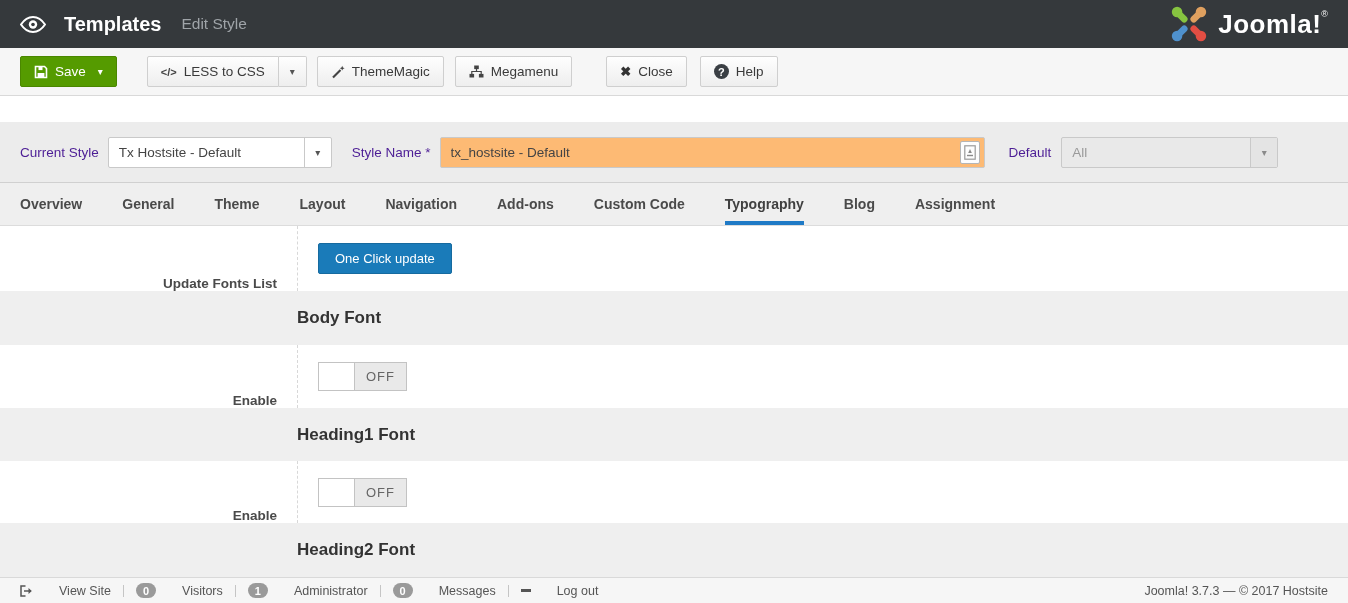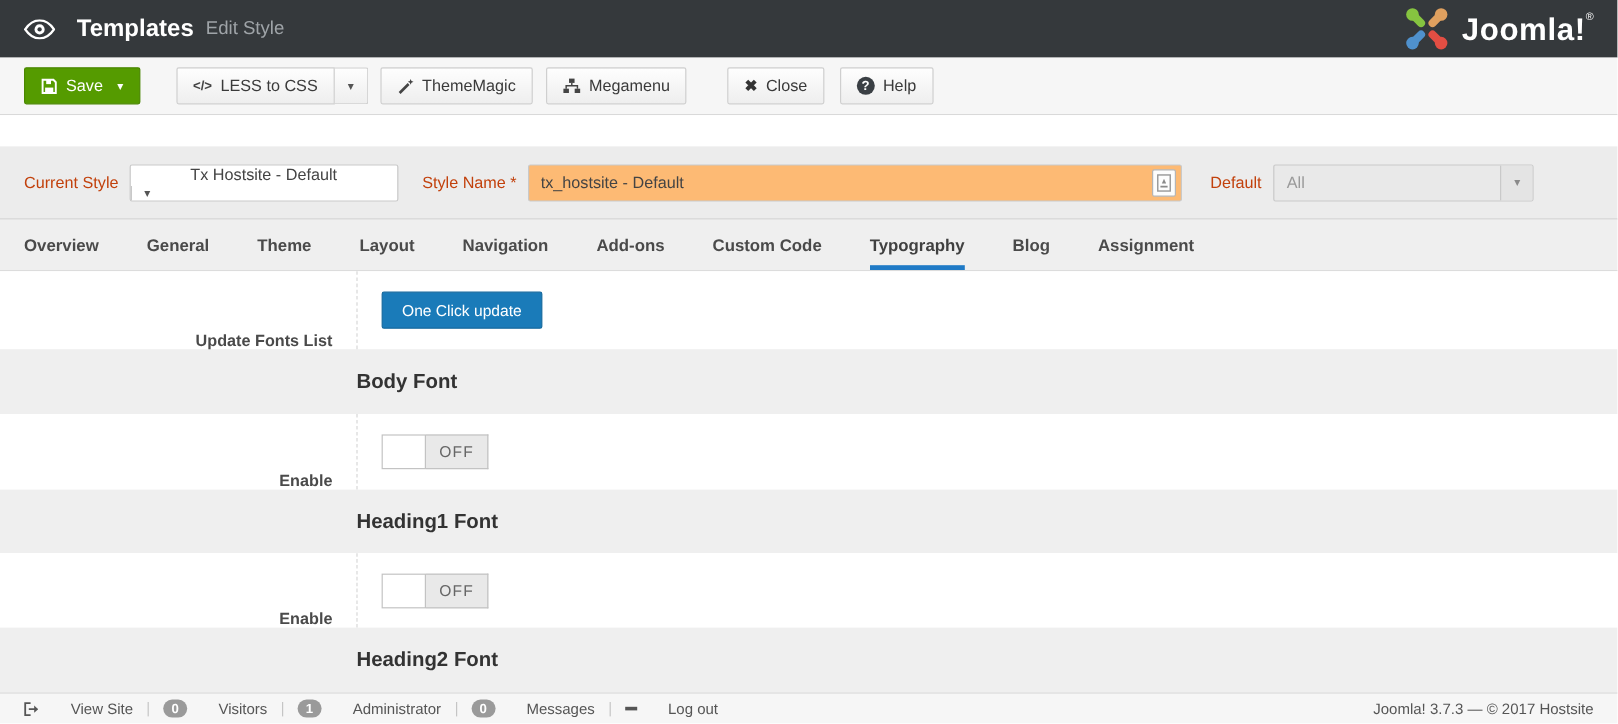--- a/index.html
+++ b/index.html
@@ -2,21 +2,21 @@
 <html><head>
 <meta charset="utf-8">
 <style>
   * { margin:0; padding:0; box-sizing:border-box; }
   html,body { width:1348px; height:603px; overflow:hidden; background:#fff;
     font-family:"Liberation Sans", sans-serif; font-size:13px; color:#444; }
 
   
   .header { height:48px; background:#35393c; display:flex; align-items:center; padding:0 20px; }
   .header .eye { margin-right:18px; display:flex; align-items:center; }
-  .header .title { color:#fff; font-size:20px; font-weight:bold; margin-right:10px; }
+  .header .title { color:#fff; font-size:20px; font-weight:bold; margin-right:20px; }
   .header .subtitle { color:#9fa4a8; font-size:15.5px; }
   .logo { margin-left:auto; display:flex; align-items:center; }
   .logo-text { color:#fff; font-size:26px; font-weight:bold; letter-spacing:.5px; margin-left:8px; }
   .logo-reg { color:#fff; font-size:9px; vertical-align:top; position:relative; top:-10px; }
 
   
   .toolbar { height:48px; background:#f6f6f6; border-bottom:1px solid #d9d9d9;
     display:flex; align-items:center; padding:0 20px; }
   .btn { display:inline-flex; align-items:center; height:31px; padding:0 13px;
     border:1px solid #cfcfcf; border-radius:2px; background:linear-gradient(#fefefe,#eeeeee);
@@ -33,21 +33,21 @@
   .help-circle { width:15px; height:15px; border-radius:50%; background:#3a3f44; color:#fff;
     font-size:11px; font-weight:bold; display:inline-flex; align-items:center; justify-content:center; }
   .close-x { font-size:13px; color:#333; font-weight:bold; }
 
   
   .gap { height:26px; background:#fff; }
 
   
   .formband { height:61px; background:#ececec; border-bottom:1px solid #d0d0d0;
     display:flex; align-items:center; padding:0 20px; }
-  .flabel { color:#c2410c; font-size:13.5px; white-space:nowrap; }
+  .flabel { color:#4c1d95; font-size:13.5px; white-space:nowrap; }
   .select { height:31px; background:#fff; border:1px solid #c9c9c9; border-radius:2px;
     display:flex; align-items:center; cursor:pointer; }
   .select .sel-text { padding:0 10px; flex:1; font-size:13.5px; color:#444; }
   .select .sel-caret { width:27px; align-self:stretch; border-left:1px solid #c9c9c9;
     display:flex; align-items:center; justify-content:center; }
   .select.disabled { background:#e9e9e9; }
   .select.disabled .sel-text { color:#9a9a9a; }
   .select.disabled .sel-caret { background:#e4e4e4; }
   .select.disabled .sel-caret .caret { color:#8a8a8a; }
   .txtwrap { position:relative; display:flex; align-items:center; }
@@ -189,21 +189,21 @@
     </span>
     <span>Help</span>
   </button>
 </div>
 
 <div class="gap"></div>
 
 <div class="formband">
   <span class="flabel">Current Style</span>
   <span style="width:9px;"></span>
-  <div class="select" style="width:224px;flex-direction:column;">
+  <div class="select" style="width:224px;">
     <span class="sel-text">Tx Hostsite - Default</span>
     <span class="sel-caret">
       <span class="caret">▾</span>
     </span>
   </div>
   <span style="width:20px;"></span>
   <span class="flabel">Style Name *</span>
   <span style="width:9px;"></span>
   <div class="txtwrap" style="width:545px;">
     <input class="txt" type="text" value="tx_hostsite - Default" style="">

